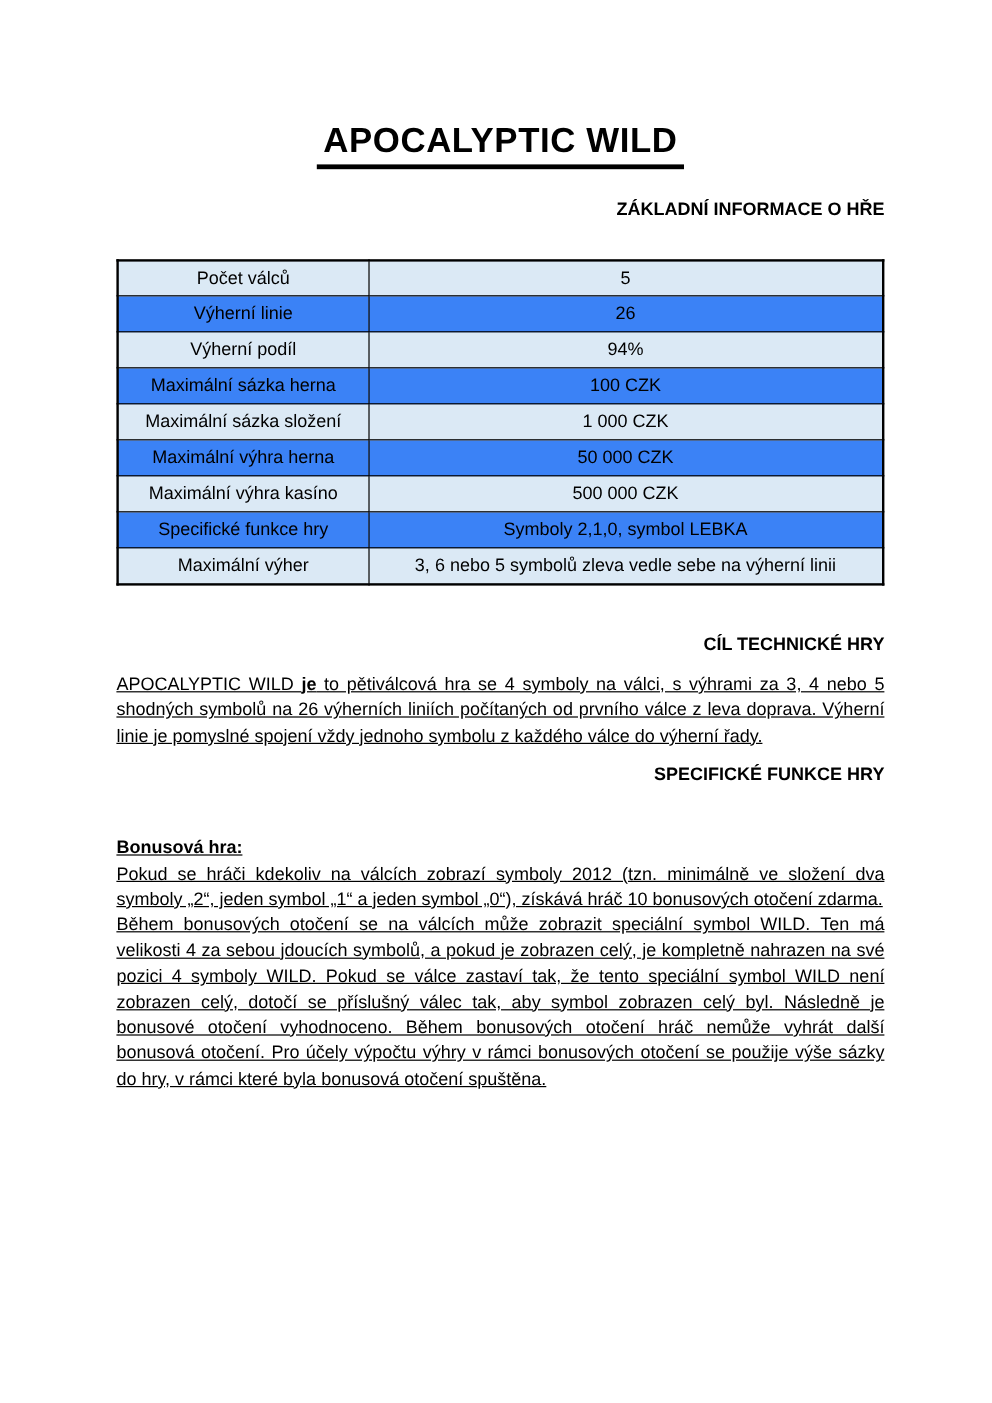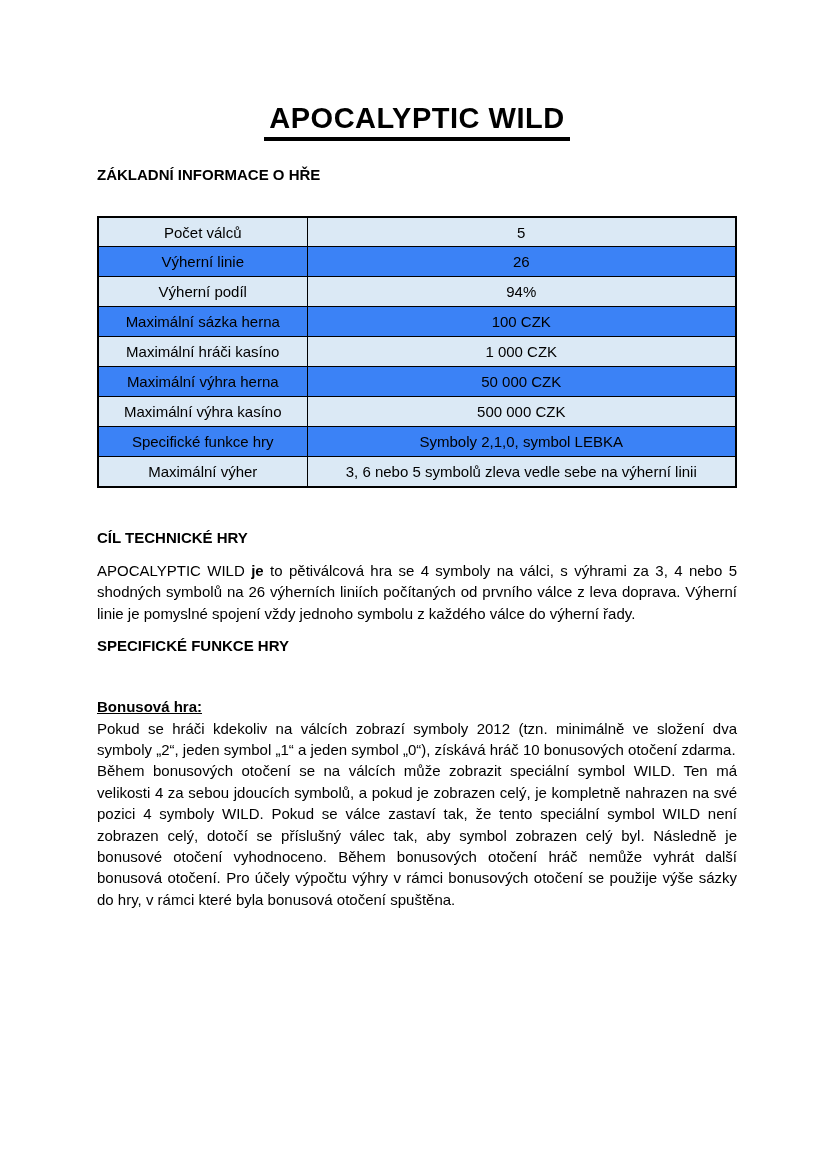--- a/index.html
+++ b/index.html
@@ -26,20 +26,21 @@
     letter-spacing: 0.5px;
     border-bottom: 4px solid #000;
     padding: 0 5px 2px 5px;
     line-height: 1.1;
   }
   
   .h-sec {
     font-size: 15px;
     font-weight: bold;
     line-height: 18px;
+    text-align: right;
   }
   .h-basic   { margin-top: 25px; }
   .h-goal    { margin-top: 41px; }
   .h-specific{ margin-top: 13px; }
   
   table.info {
     border-collapse: collapse;
     width: 100%;
     margin-top: 32px;
     border: 2px solid #000;
@@ -53,20 +54,21 @@
     vertical-align: middle;
     background: #3b82f6;
   }
   table.info tr:nth-child(odd) td { background: #dbe9f5; }
   td.cell-label { width: 209px; }
   
   .para {
     font-size: 15px;
     line-height: 21.4px;
     text-align: justify;
+    text-decoration: underline;
   }
   .goal-para { margin-top: 13px; }
   .bonus-block { margin-top: 41px; }
   .sub-h {
     font-weight: bold;
     text-decoration: underline;
     font-size: 15px;
     line-height: 21.4px;
   }
   .bold { font-weight: bold; }
@@ -94,21 +96,21 @@
         </tr>
         <tr>
           <td class="cell-label">Výherní podíl</td>
           <td class="cell-value">94%</td>
         </tr>
         <tr>
           <td class="cell-label">Maximální sázka herna</td>
           <td class="cell-value">100 CZK</td>
         </tr>
         <tr>
-          <td class="cell-label">Maximální hráči kasíno</td>
+          <td class="cell-label">Maximální sázka složení</td>
           <td class="cell-value">1 000 CZK</td>
         </tr>
         <tr>
           <td class="cell-label">Maximální výhra herna</td>
           <td class="cell-value">50 000 CZK</td>
         </tr>
         <tr>
           <td class="cell-label">Maximální výhra kasíno</td>
           <td class="cell-value">500 000 CZK</td>
         </tr>

